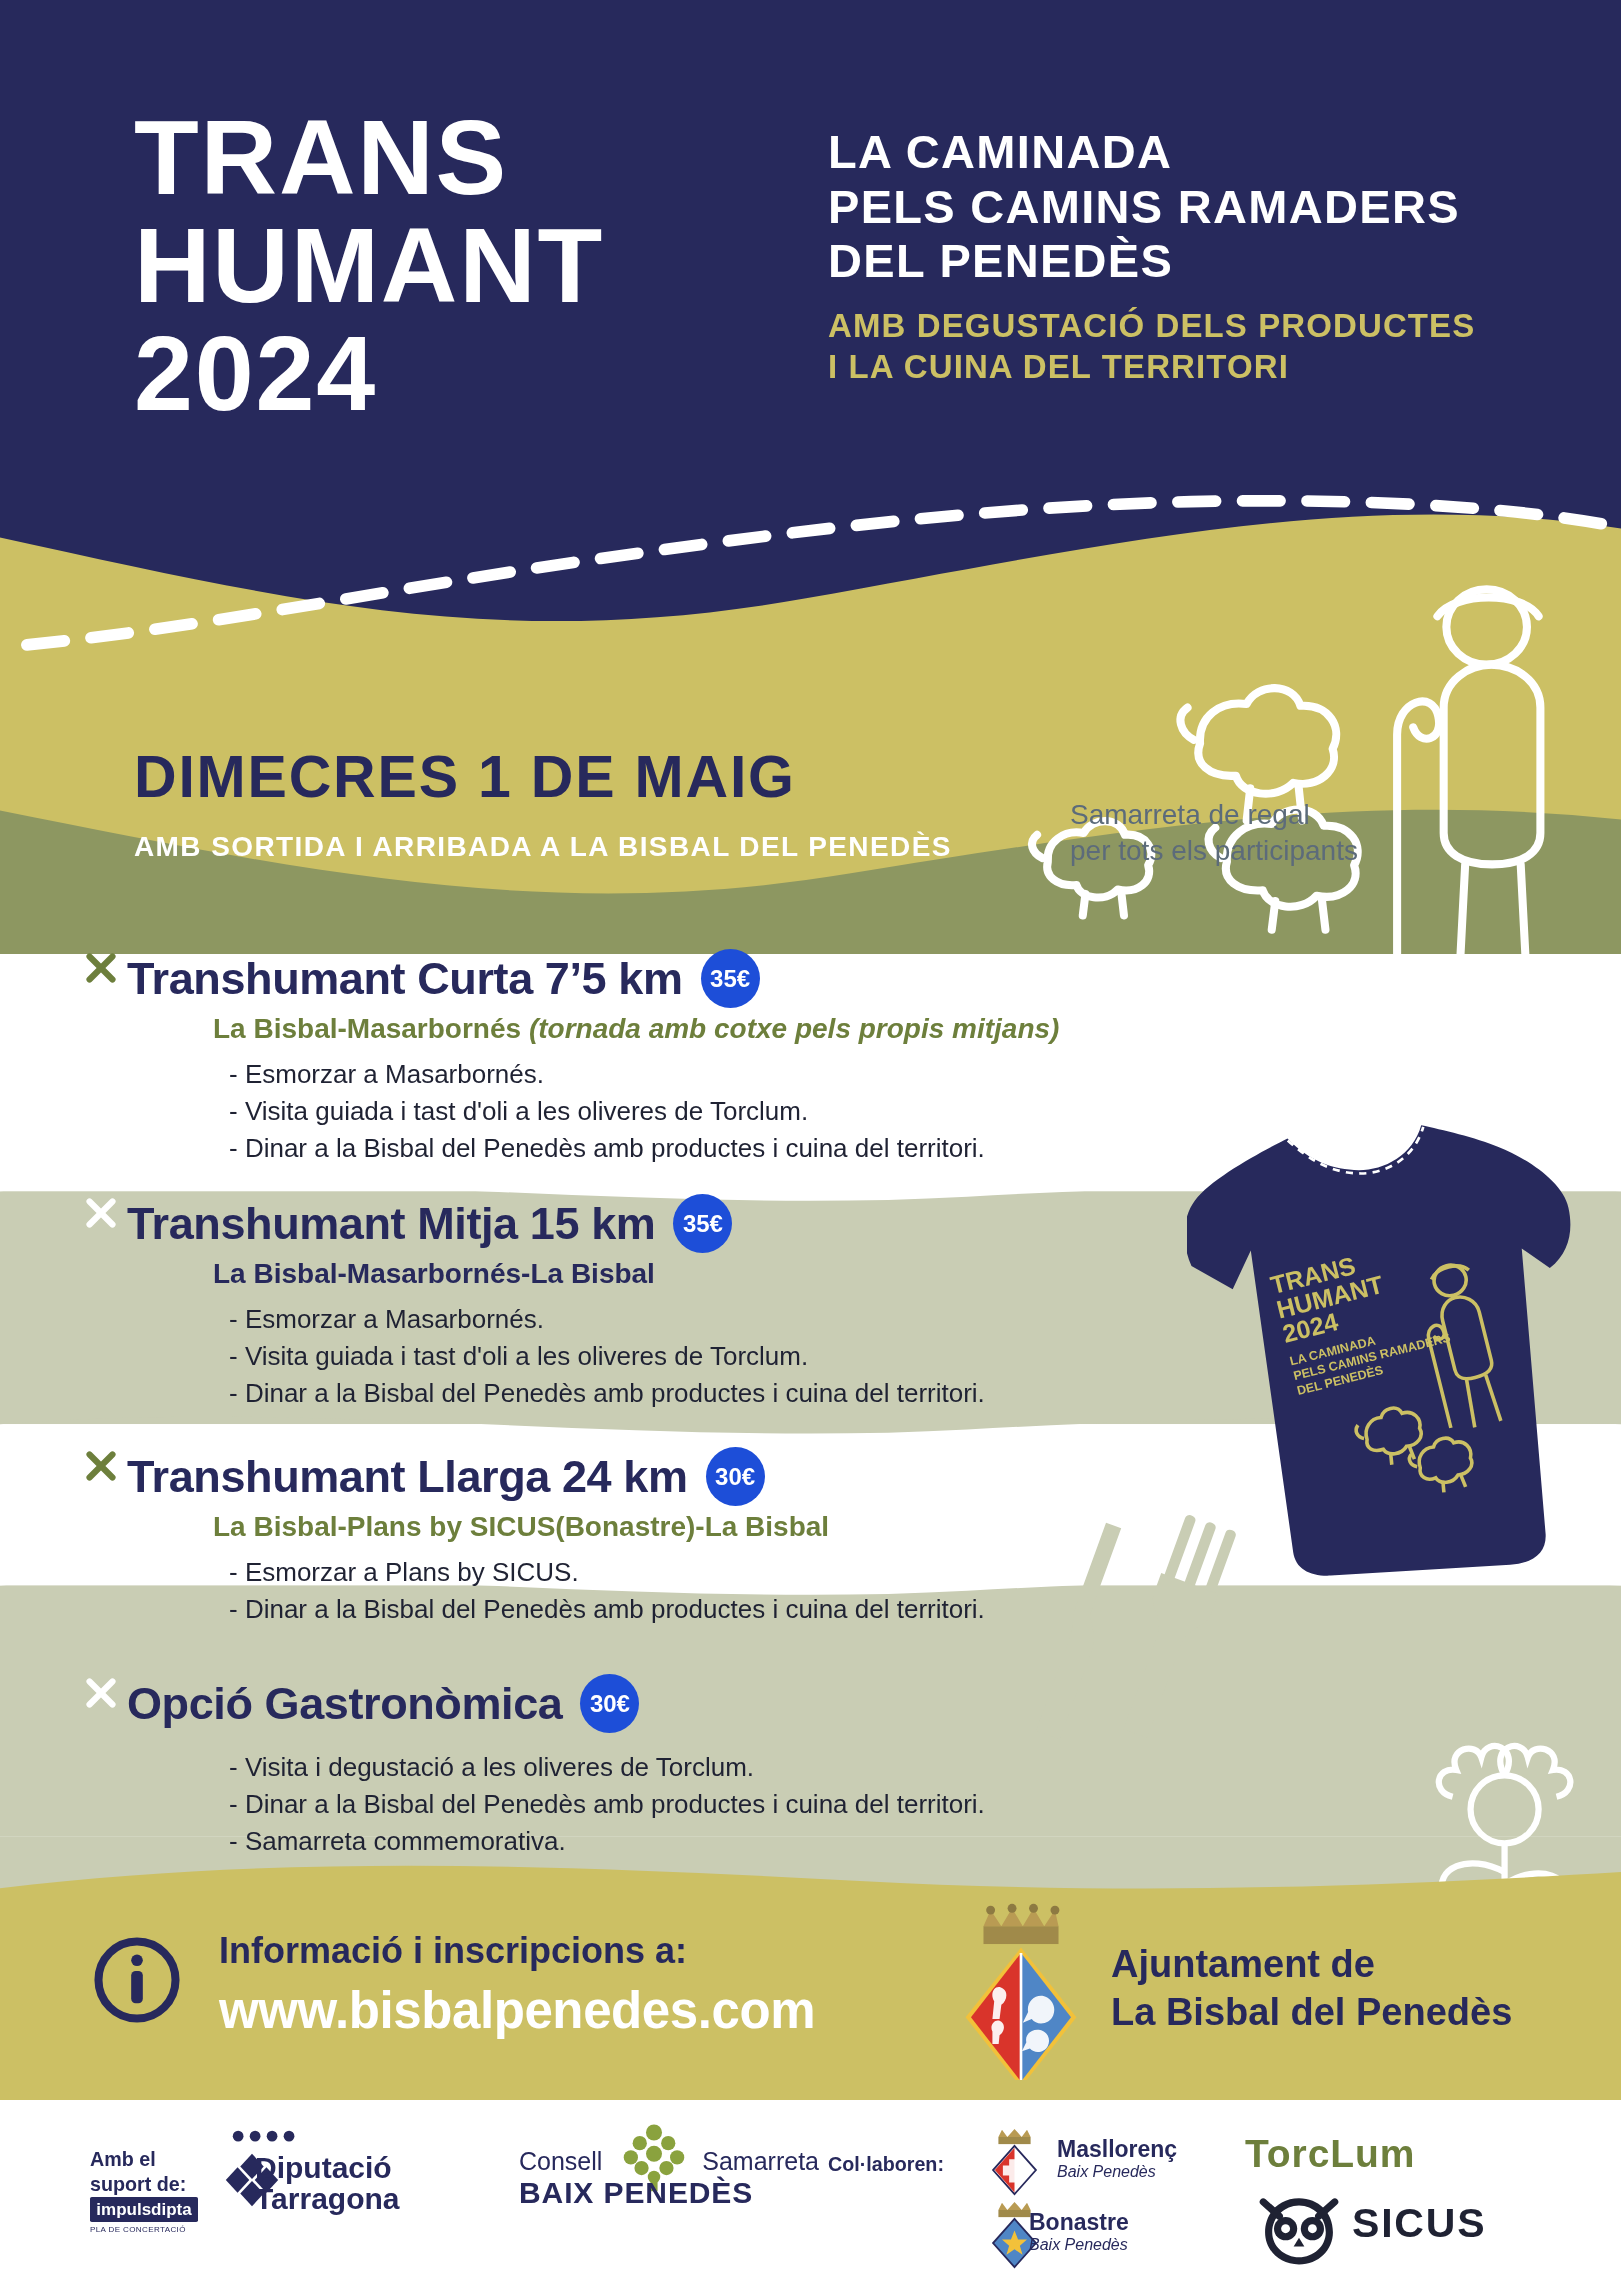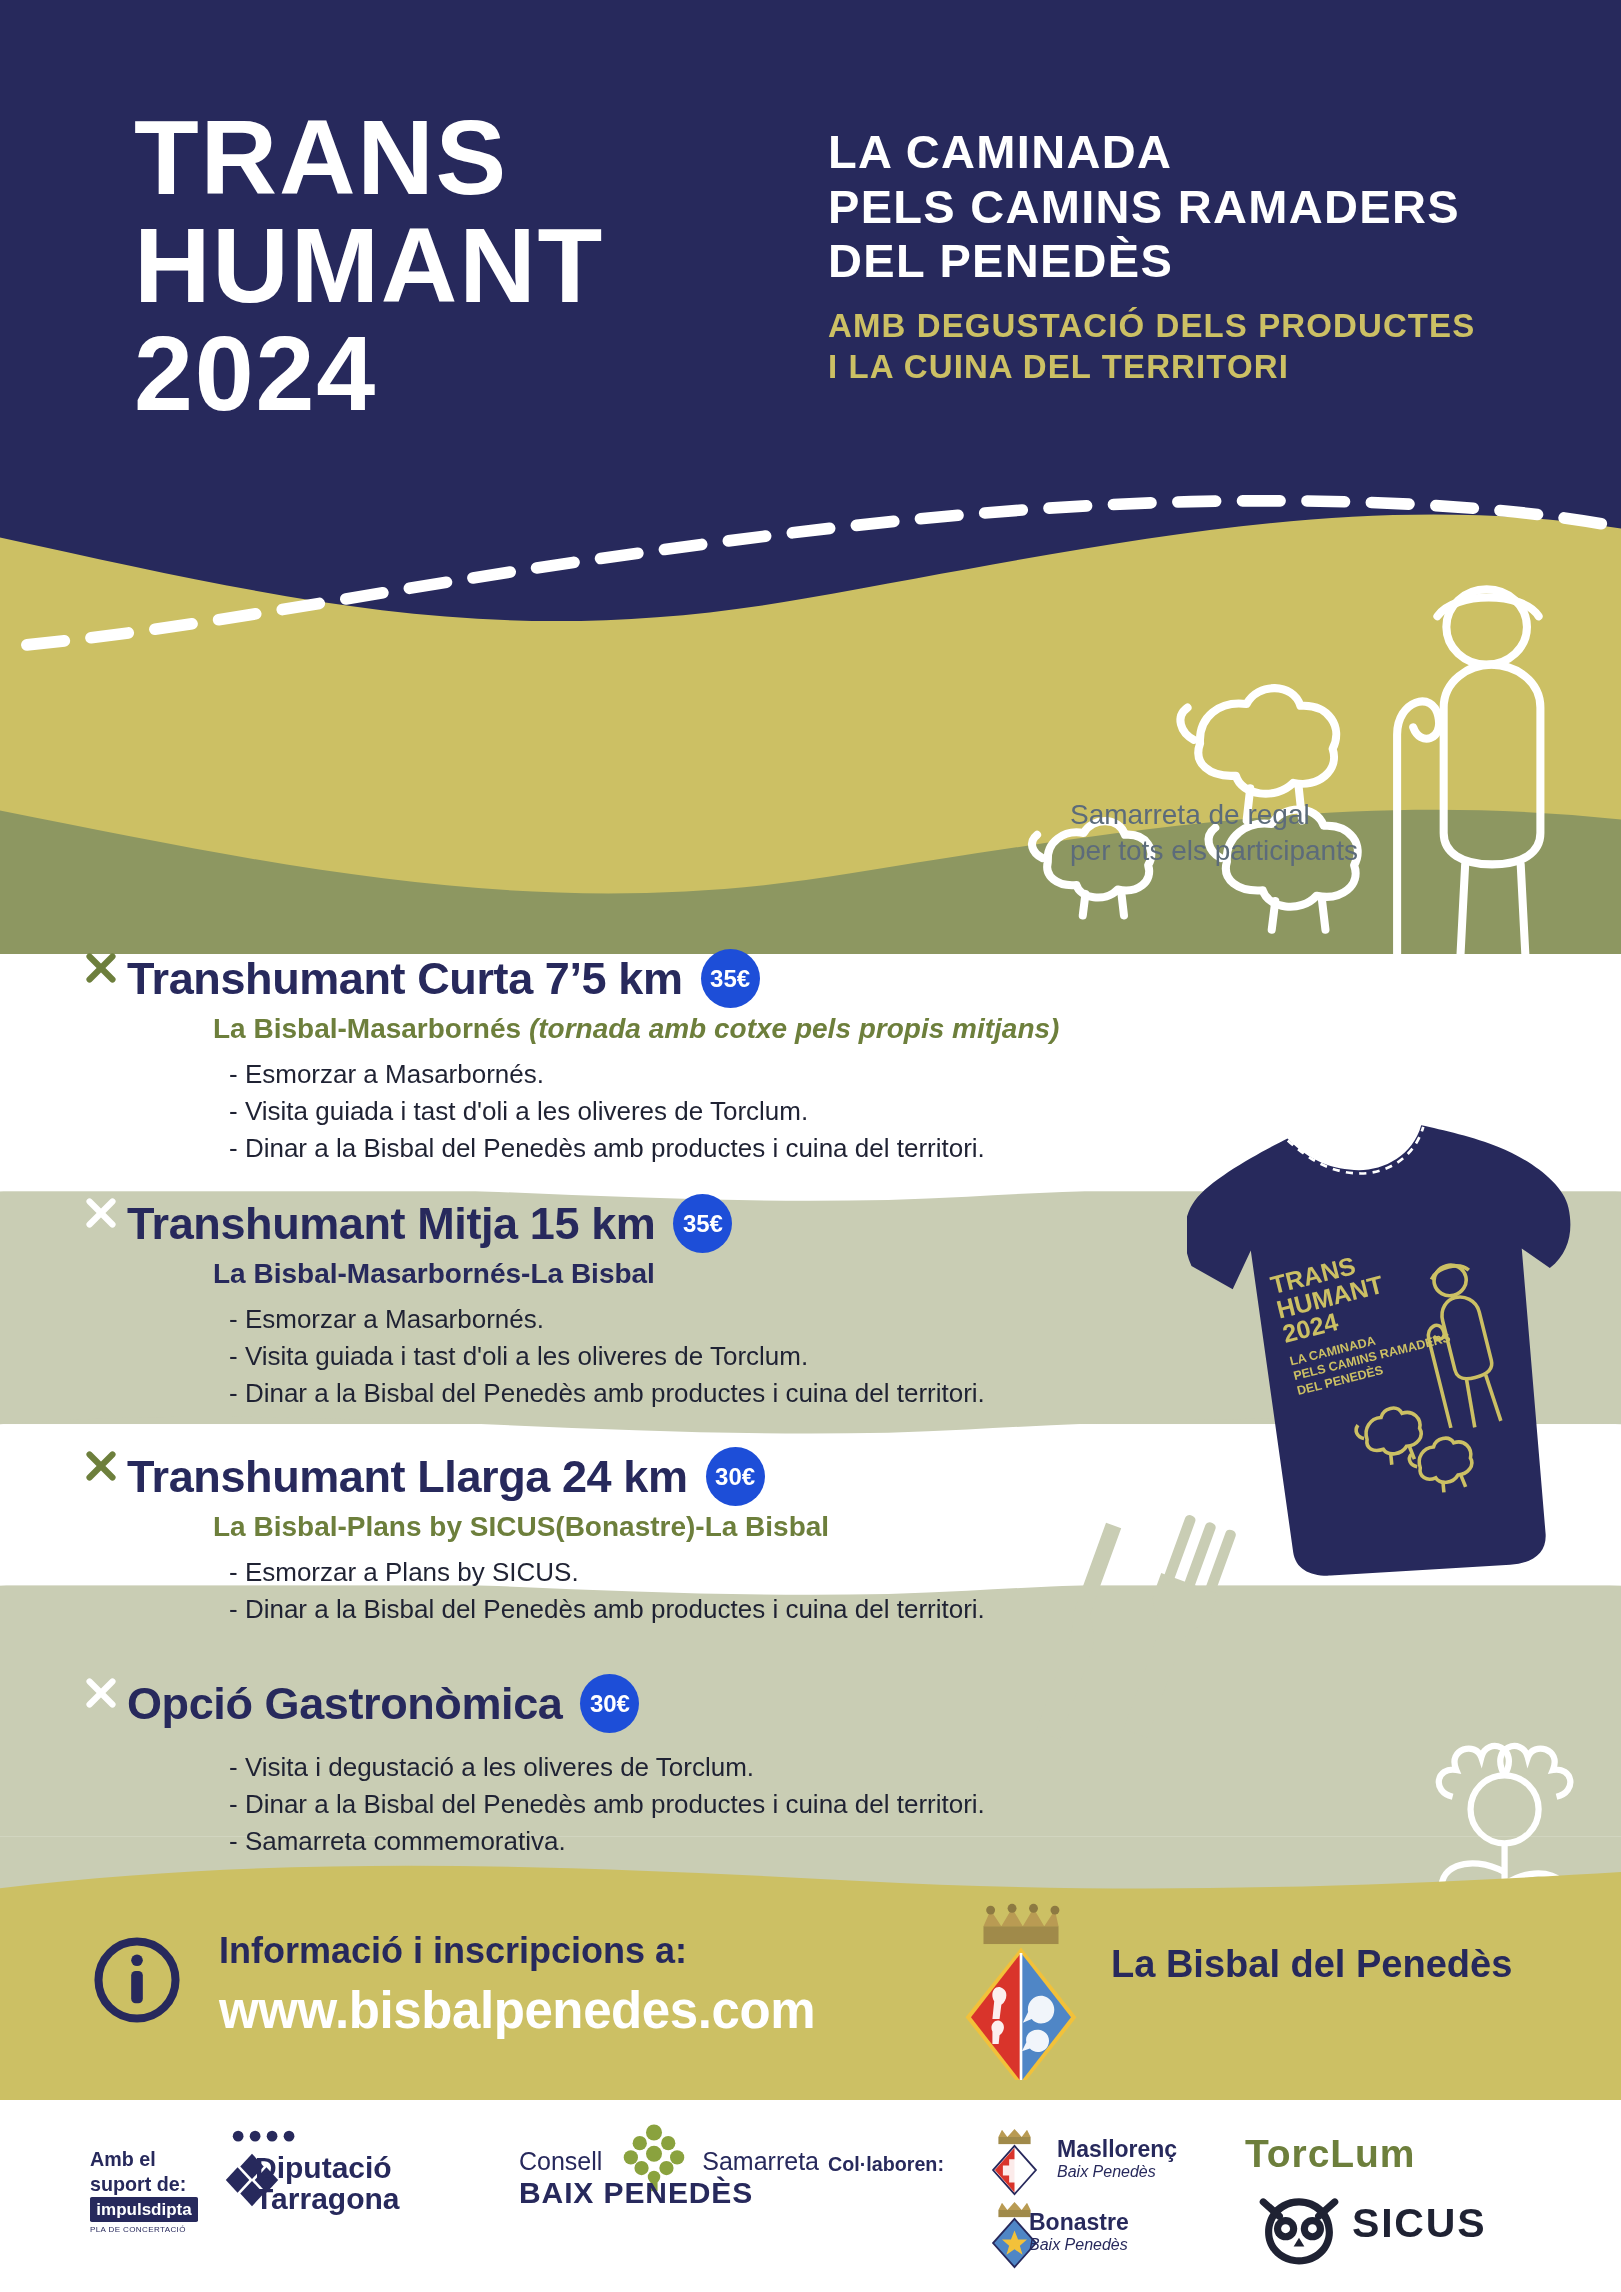--- a/index.html
+++ b/index.html
@@ -349,20 +349,24 @@
       <div class="line">LA CAMINADA</div>
       <div class="line">PELS CAMINS RAMADERS</div>
       <div class="line">DEL PENEDÈS</div>
       <div class="sub-gold">
         <div class="line">AMB DEGUSTACIÓ DELS PRODUCTES</div>
         <div class="line">I LA CUINA DEL TERRITORI</div>
       </div>
     </div>
   </div>
 
+  <div class="date-wrap">
+    <div class="date-main">DIMECRES 1 DE MAIG</div>
+    <div class="date-sub">AMB SORTIDA I ARRIBADA A LA BISBAL DEL PENEDÈS</div>
+  </div>
 
   <div class="offers">
 
     <div class="offer blk1">
       <svg class="x-icon" viewBox="0 0 34 34">
         <path d="M4,4 L30,30 M30,4 L4,30" stroke="#6d7f3c" stroke-width="7" stroke-linecap="round"></path>
       </svg>
       <div class="offer-head">
         <span class="offer-title">Transhumant Curta 7’5 km</span>
         <span class="price">35€</span>
@@ -463,20 +467,21 @@
         <g fill="#ffffff" opacity="0.92">
           <path d="M-30,-18 c-6,-10 2,-20 10,-14 c6,4 4,14 -2,18 l-2,16 l-8,0 Z"></path>
           <path d="M-32,16 c-4,-8 4,-16 10,-11 c5,4 3,12 -2,15 l-1,10 l-7,0 Z"></path>
           <path d="M24,-24 c10,2 16,12 12,22 c-4,10 -18,12 -24,4 l-10,4 l6,-12 c-2,-10 6,-19 16,-18 Z"></path>
           <path d="M20,14 c9,1 14,10 10,18 c-4,8 -15,9 -20,3 l-9,3 l5,-10 c-2,-8 5,-15 14,-14 Z"></path>
         </g>
       </g>
     </svg>
 
     <div class="ajunt">
+      <div>Ajuntament de</div>
       <div>La Bisbal del Penedès</div>
     </div>
   </div>
 
   <div class="footer">
 
     <div class="foot-label foot-lbl-a">
       <div>Amb el</div>
       <div>suport de:</div>
     </div>

